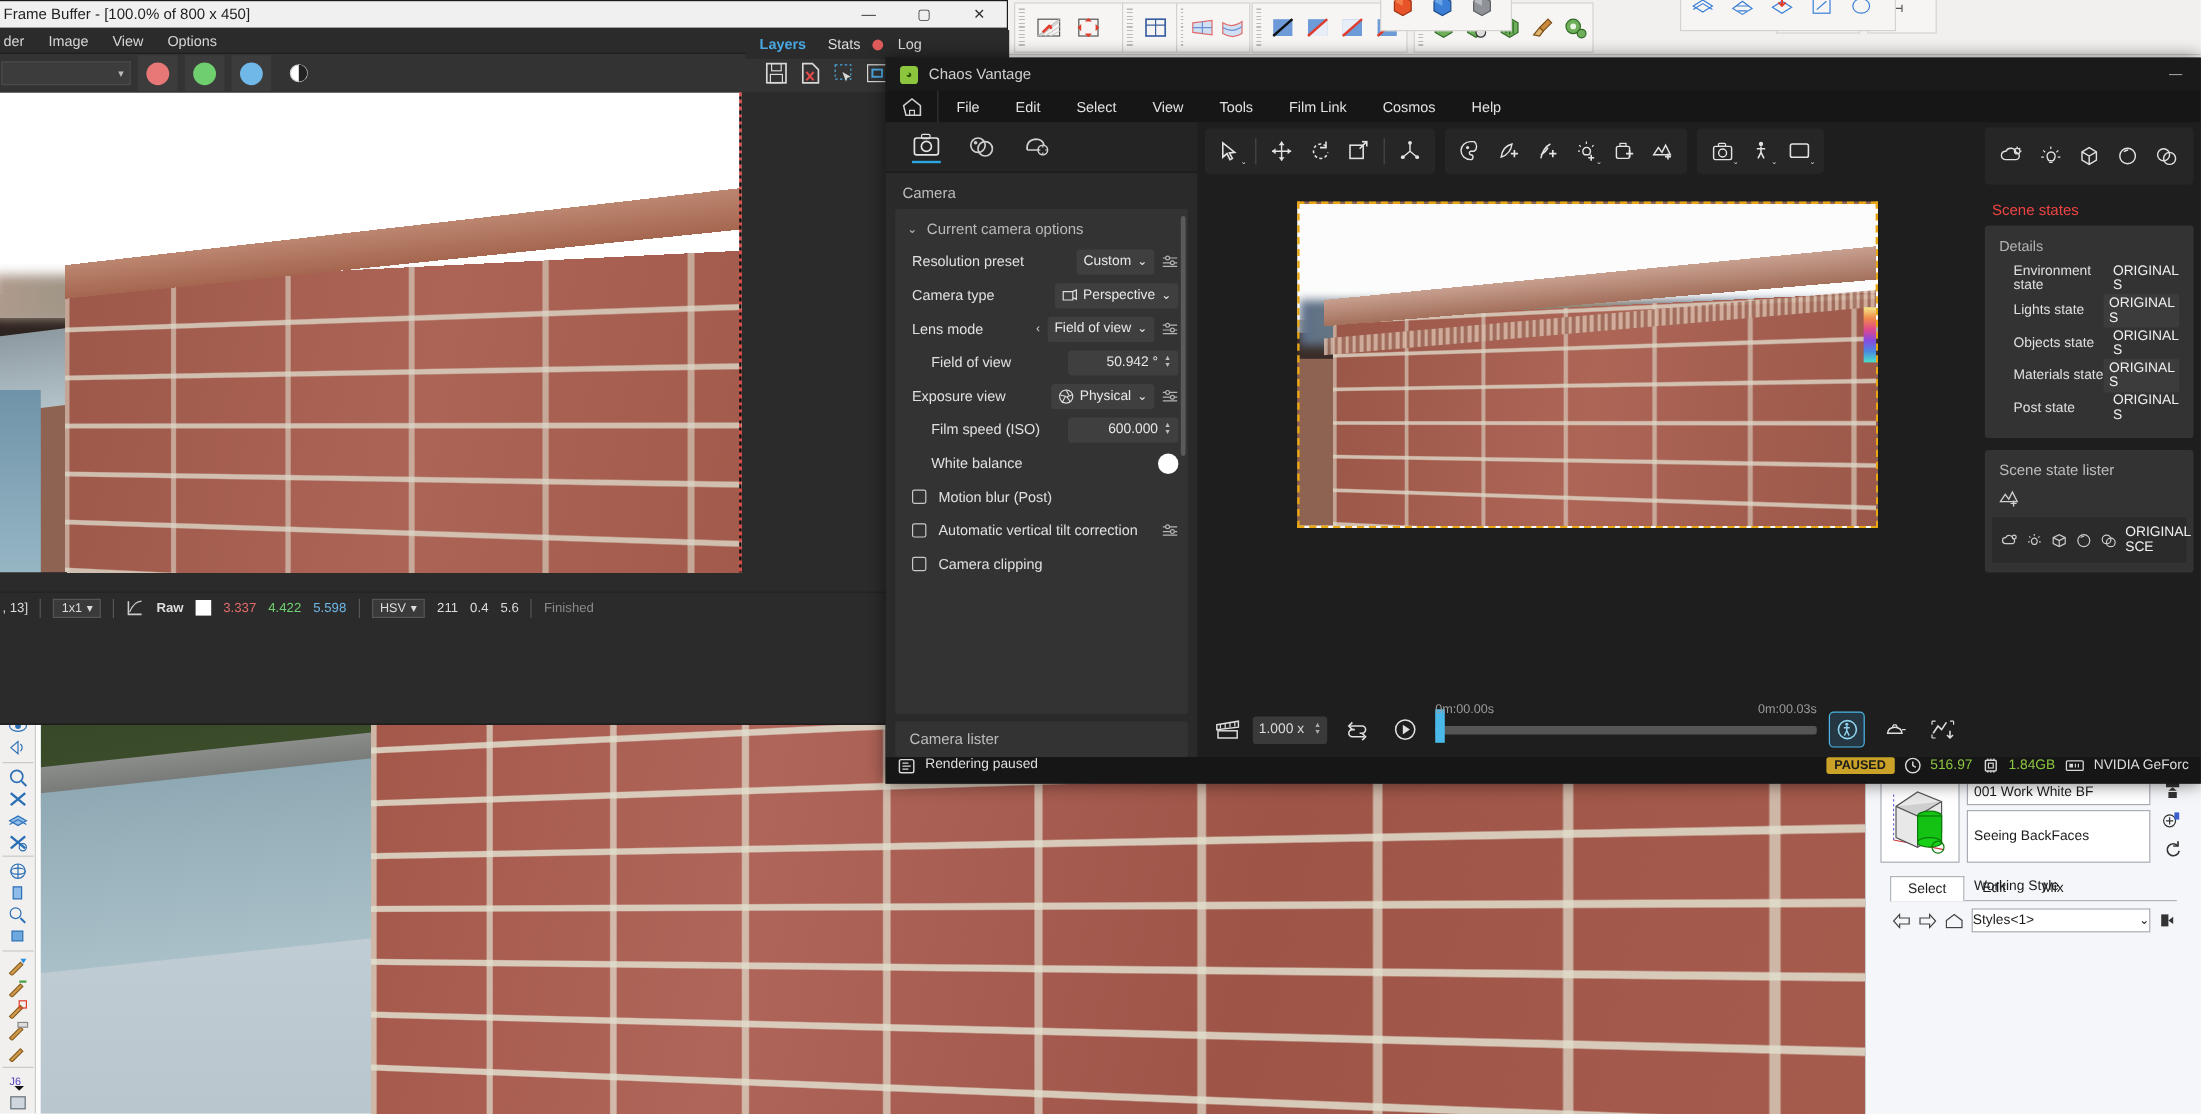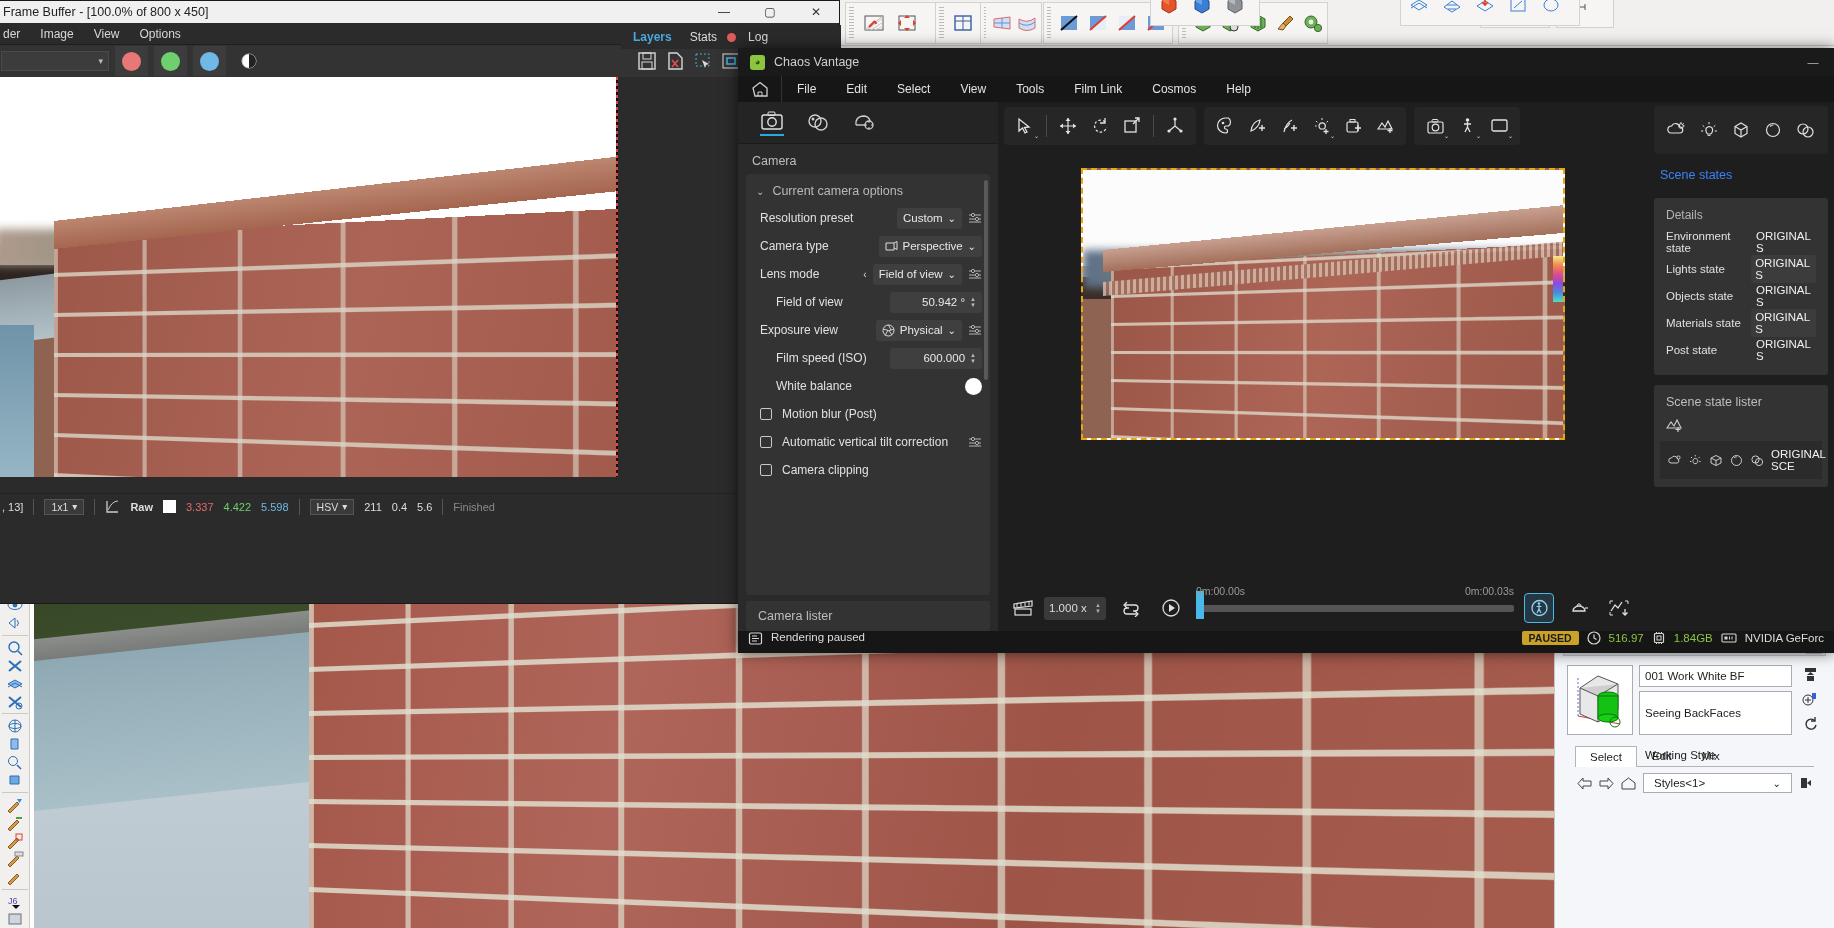--- a/index.html
+++ b/index.html
@@ -55,21 +55,21 @@
     border-top:16px solid #b06a56;
   }
   .vp-wall-top {
     position:absolute; left:275px; top:22px; width:1010px; height:48px;
     background:linear-gradient(#c08570,#a96a55);
     transform: perspective(700px) rotateY(-13deg) skewY(-5deg);
     transform-origin:left center;
   }
 
   
-  .su-tray { position:absolute; right:0; top:572px; width:280px; bottom:0;
+  .su-tray { position:absolute; right:0; top:556px; width:280px; bottom:0;
      background:#f4f6f9; border-left:1px solid #c6c9ce; font-size:11px; color:#1c1c1c;}
   .tray-slider-row { display:flex; align-items:center; padding:10px 12px 4px 12px; gap:8px;}
   .tray-divider { height:1px; background:#c8ccd2; margin:2px 12px 6px 12px;}
   .grad-bar { flex:1; height:16px; border:1px solid #9aa0a8;
       background:linear-gradient(90deg,#fdfaf6,#8a5b36); position:relative;}
   .grad-knob { position:absolute; right:-3px; top:-2px; width:7px; height:20px; background:#f4f6f9; border:1px solid #7e848c;}
   .num-box { width:32px; height:18px; border:1px solid #9aa0a8; background:#fff;
       font-size:11px; text-align:center; line-height:17px;}
   .spin { width:15px; height:18px; border:1px solid #9aa0a8; background:#eef0f3;
       display:flex; flex-direction:column; align-items:center; justify-content:center; font-size:6px; line-height:6px;}
@@ -84,21 +84,21 @@
   .style-thumb { width:66px; height:70px; border:1px solid #a8adb5; background:#fff; position:relative;}
   .style-fields { flex:1; display:flex; flex-direction:column; gap:4px;}
   .style-field { border:1px solid #a8adb5; background:#fff; height:22px; line-height:21px; padding:0 5px; font-size:11.5px;}
   .style-field.tall { height:44px; line-height:42px;}
   .style-icons { width:24px; display:flex; flex-direction:column; align-items:center; gap:9px; padding-top:2px; font-size:13px;}
   .styles-tabs { display:flex; margin:10px 8px 0 8px; border-bottom:1px solid #b0b4bb; }
   .styles-tab { padding:4px 14px; font-size:11.5px; border:1px solid transparent; border-bottom:none;}
   .styles-tab.active { background:#fff; border-color:#b0b4bb; position:relative; top:1px;}
   .styles-nav { display:flex; align-items:center; gap:7px; padding:6px 10px; font-size:13px;}
   .styles-select { flex:1; height:20px; border:1px solid #a8adb5; background:#fff;
-      font-size:11.5px; line-height:19px; padding:0 10px; display:flex; align-items:center; justify-content:space-between;}
+      font-size:11.5px; line-height:19px; padding:0 0; display:flex; align-items:center; justify-content:space-between;}
 
   
   .vfb { position:absolute; left:-8px; top:0px; width:848px; height:604px;
       background:#2b2b2b; border:1px solid #1a1a1a; color:#ccc; }
   .vfb-title { height:22px; background:#f0f0f0; color:#222; display:flex;
       align-items:center; padding-left:10px; font-size:12.5px; position:relative;}
   .vfb-wbtns { position:absolute; right:0; top:0; display:flex; height:22px;}
   .vfb-wbtn { width:46px; display:flex; align-items:center; justify-content:center; font-size:12px; color:#333;}
   .vfb-menu { height:22px; background:#2b2b2b; display:flex; align-items:center;
       gap:20px; padding-left:10px; font-size:12px; color:#d7d7d7; border-bottom:1px solid #1f1f1f;}
@@ -165,25 +165,25 @@
   .tl-track { flex:1; position:relative; height:10px;}
   .tl-bar { position:absolute; left:0; right:0; top:2px; height:7px; background:#555; border-radius:2px;}
   .tl-head { position:absolute; left:0; top:-12px; width:8px; height:28px; background:#4ab8e8; }
   .tl-t-left { position:absolute; left:0; top:-18px; font-size:10.5px; color:#9a9a9a;}
   .tl-t-right{ position:absolute; right:0; top:-18px; font-size:10.5px; color:#9a9a9a;}
   .tl-btn { width:30px; height:30px; display:flex; align-items:center; justify-content:center; font-size:15px; color:#e0e0e0;}
   .tl-btn.hl { border:1px solid #4ab8e8; border-radius:4px; background:#243742; color:#8fd3f0;}
 
   .vt-rightpanel { width:186px; background:#1e1e1e; display:flex; flex-direction:column;}
   .vt-rp-icons { height:48px; display:flex; align-items:center; gap:2px; padding:0 8px; background:#262626; margin:4px 6px; border-radius:4px;}
-  .vt-rp-title { padding:10px 12px 16px 12px; font-size:12.5px; color:#3b82f6;}
+  .vt-rp-title { padding:10px 12px 6px 12px; font-size:12.5px; color:#ef4444;}
   .vt-det { margin:0 6px; background:#333; border-radius:3px; padding:6px 0 12px 0;}
   .vt-det-h { padding:4px 12px 6px 12px; font-size:12px; color:#b4b4b4;}
   .vt-det-row { display:flex; height:27px; align-items:center; padding:0 12px; font-size:11.5px;}
-  .vt-det-row .k { width:98px; color:#e0e0e0;}
+  .vt-det-row .k { width:98px; color:#e0e0e0;margin-left:12px;}
   .vt-det-row .v { color:#efefef; }
   .vt-det-row:nth-child(odd) .v { background:#3c3c3c; padding:2px 4px; border-radius:2px;}
   .vt-lister2 { margin:10px 6px 0 6px; background:#333; border-radius:3px; padding:8px 0;}
   .vt-l2-title { padding:2px 12px 8px 12px; font-size:12.5px; color:#bdbdbd;}
   .vt-l2-tool { padding:0 12px 8px 12px; font-size:13px; color:#d0d0d0;}
   .vt-l2-item { margin:0 6px; background:#2b2b2b; display:flex; align-items:center; gap:7px; padding:7px 8px; font-size:11.5px; color:#f0f0f0;}
 
   .vt-statusbar { position:absolute; left:0; bottom:0; width:100%; height:22px;
       background:#161616; display:flex; align-items:flex-start; padding:0 10px; gap:8px; font-size:11.5px; color:#ddd;}
   .vt-badge { background:#c9a227; color:#1b1b1b; font-weight:bold; font-size:10.5px; padding:1px 7px; border-radius:2px;}

